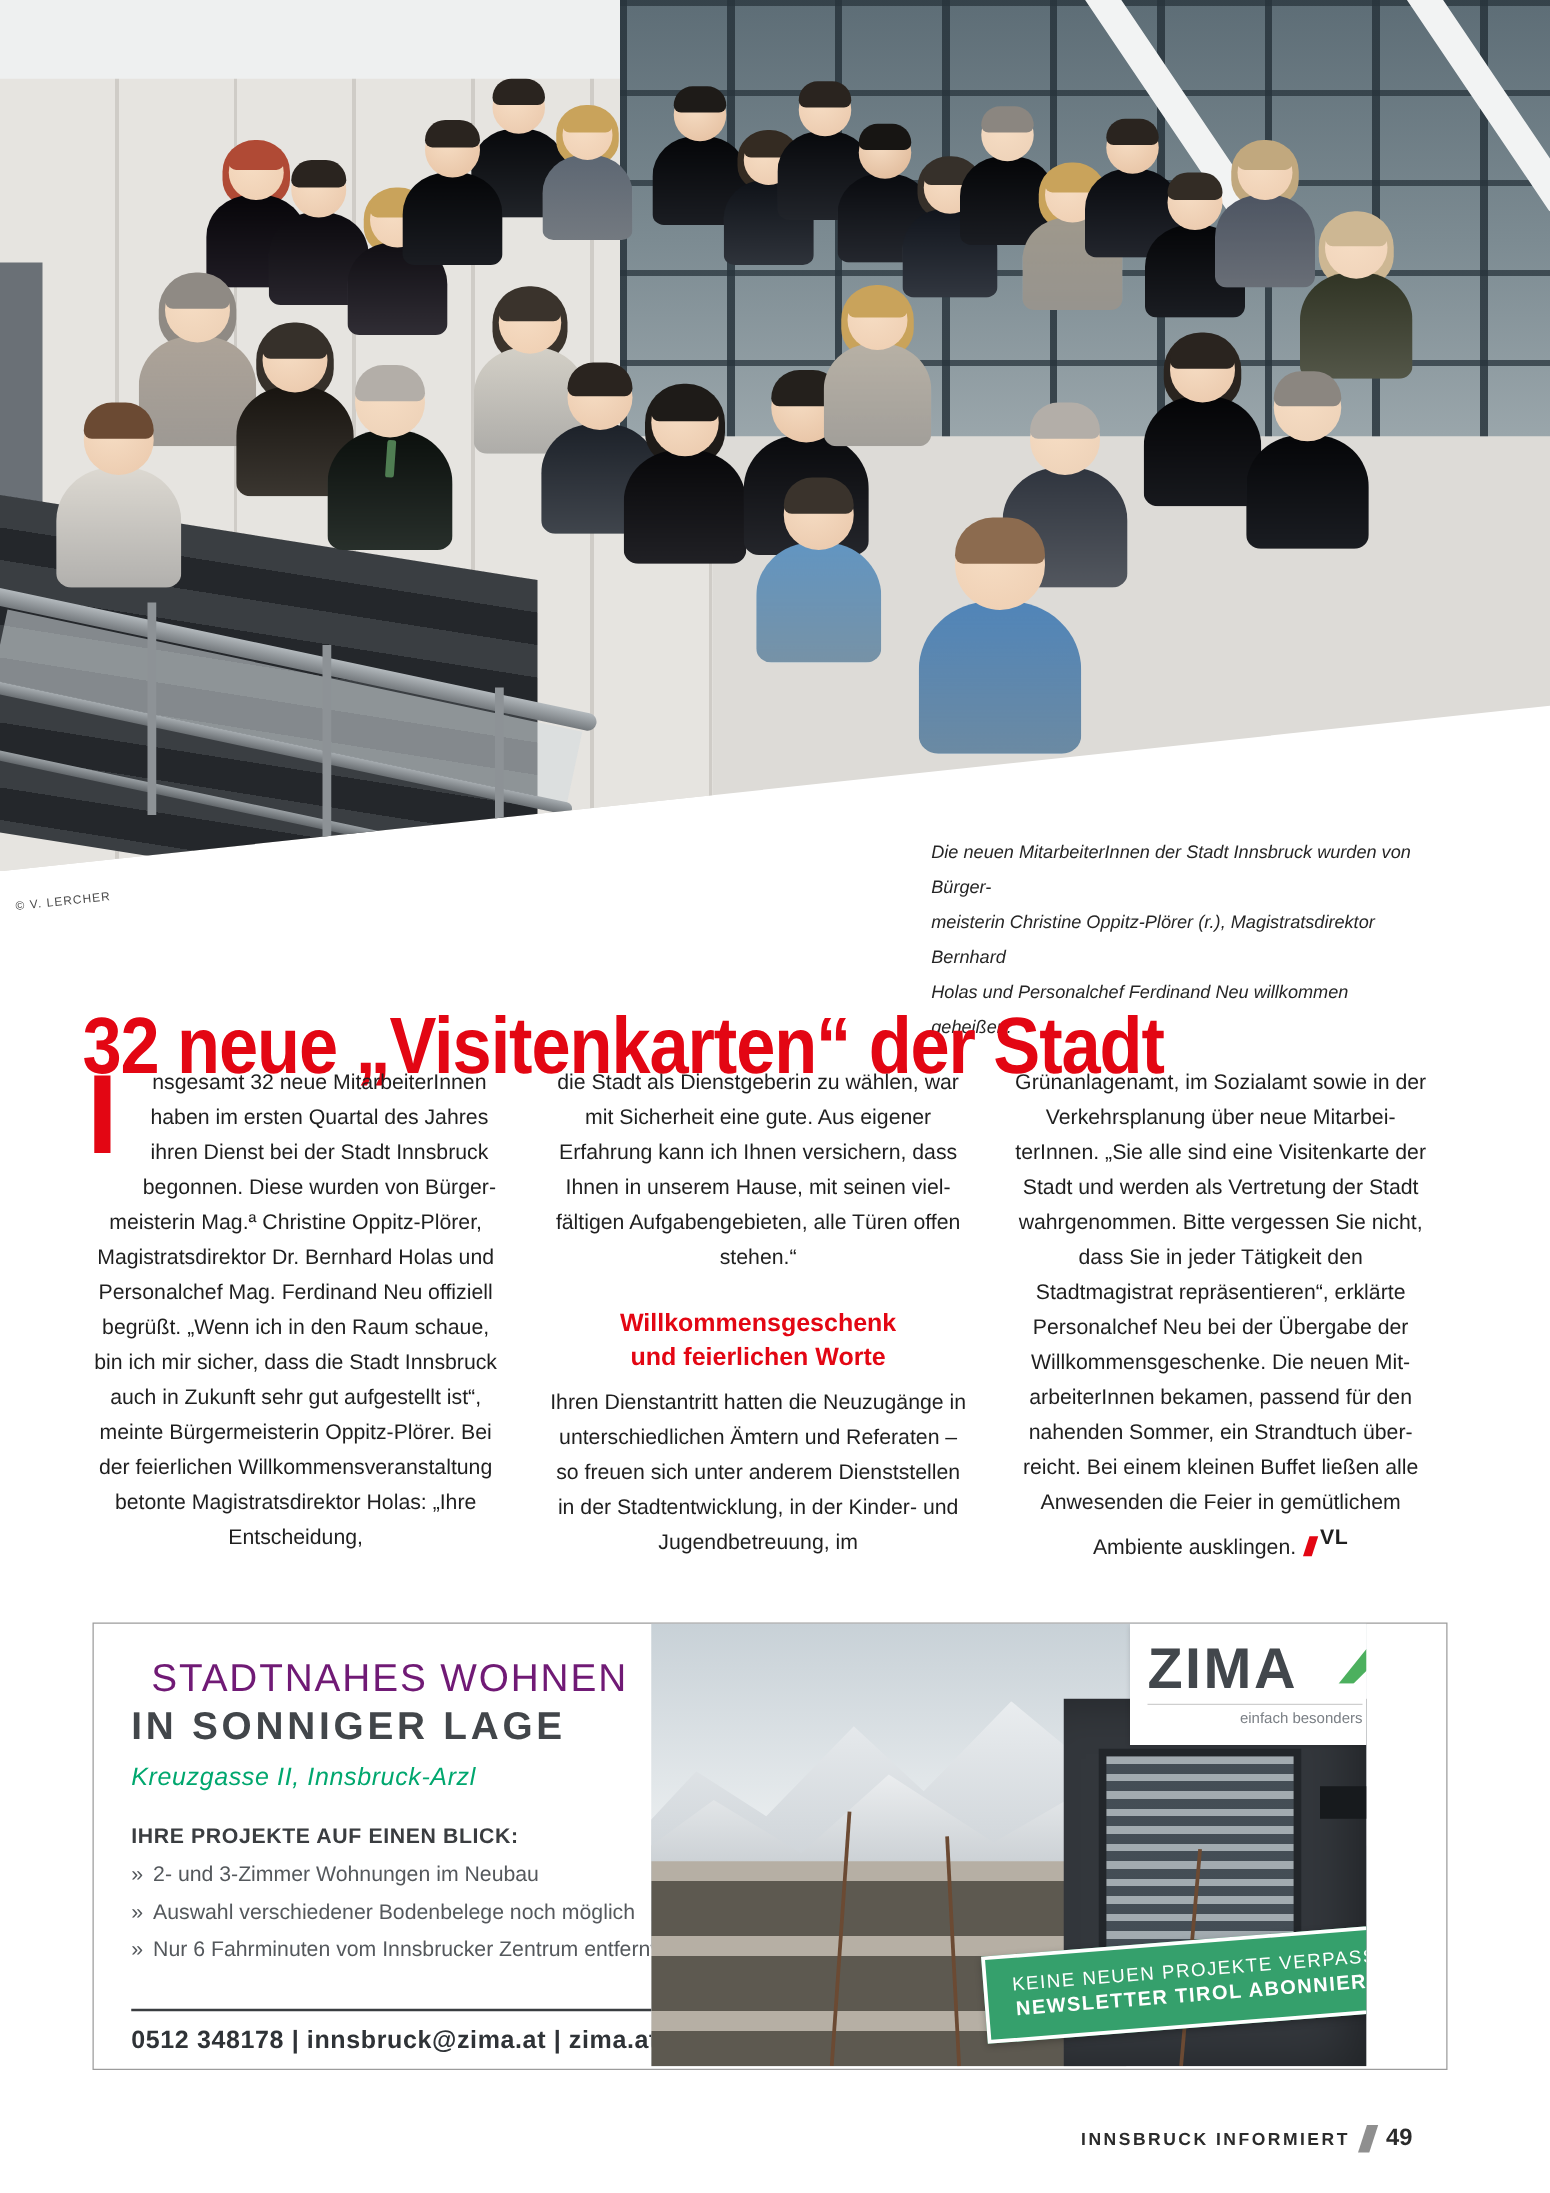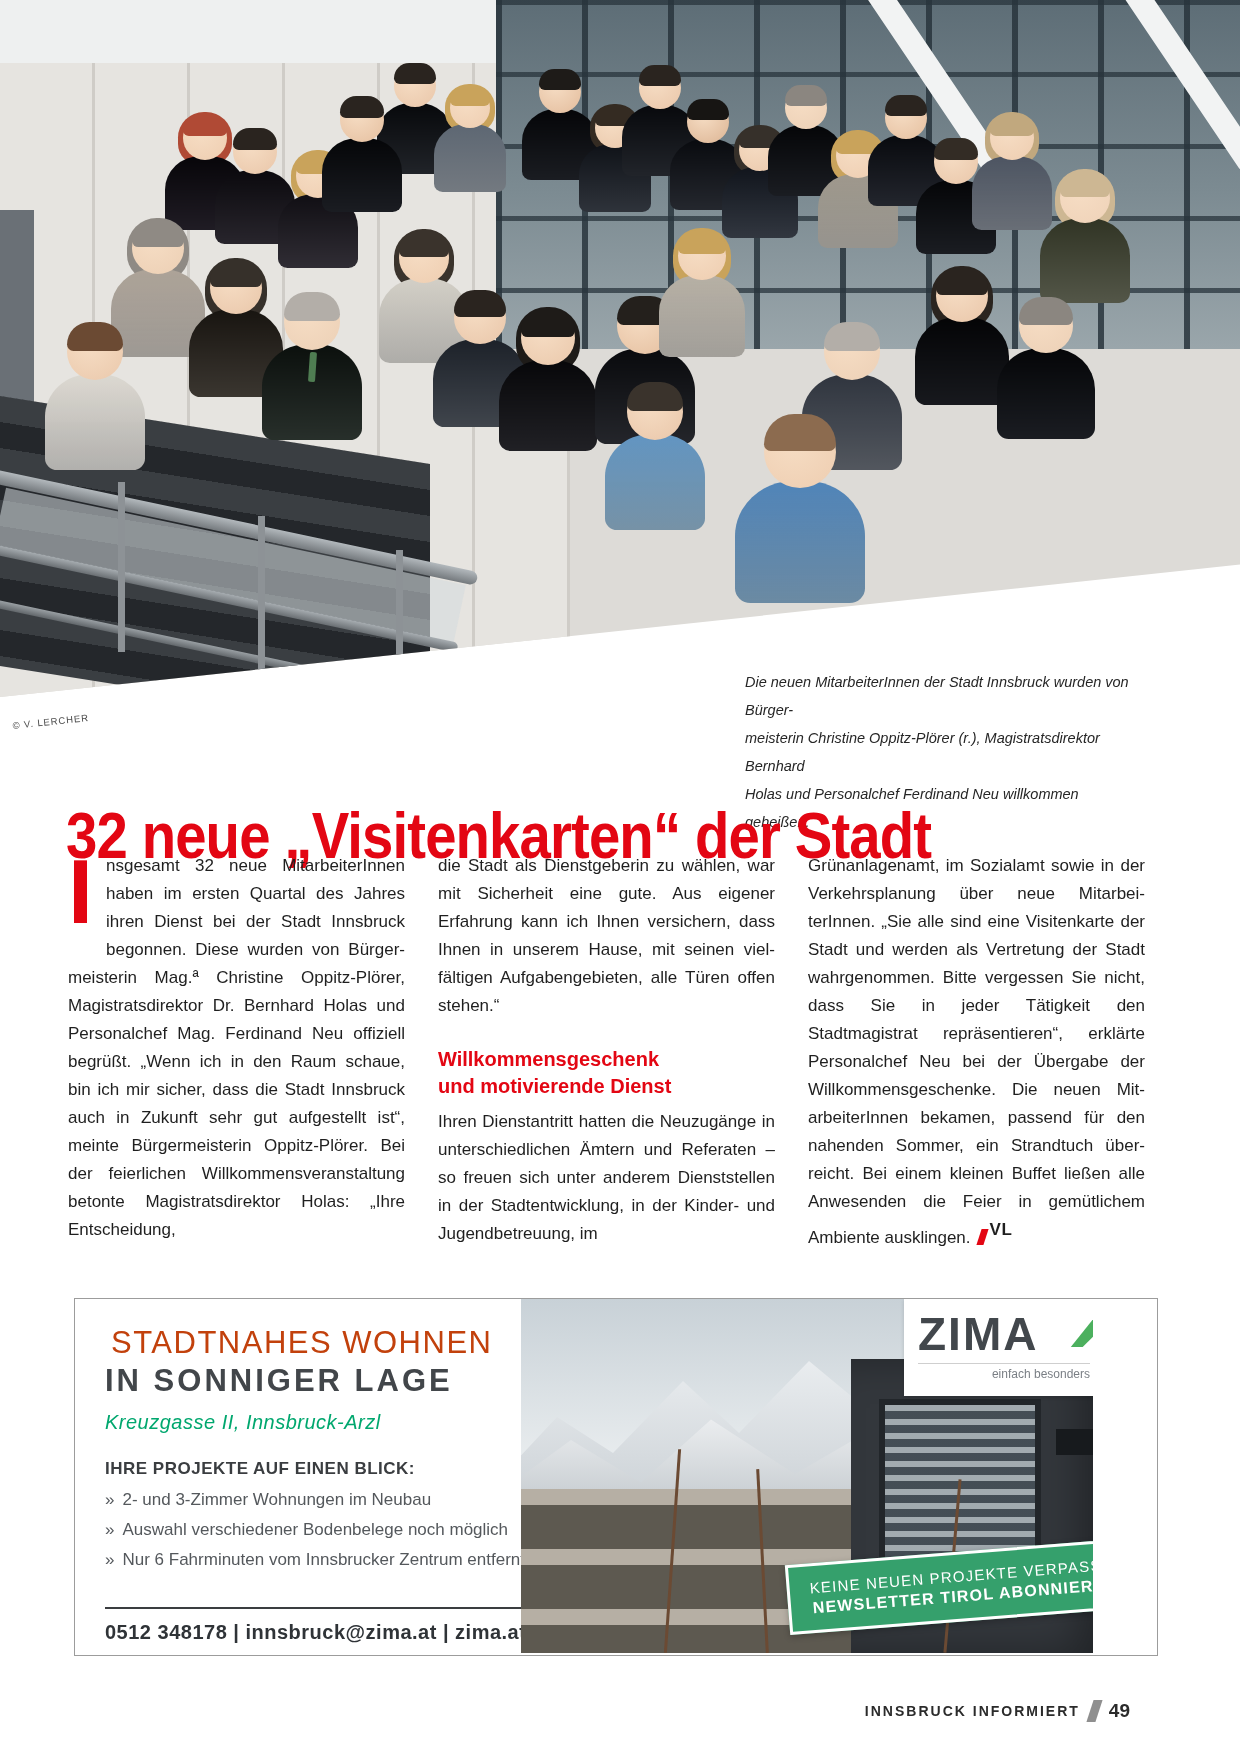--- a/index.html
+++ b/index.html
@@ -45,33 +45,33 @@
   #caption{position:absolute;left:745px;top:668px;width:395px;
            font-style:italic;font-size:14.5px;line-height:28px;color:#262626;}
 
   
   #headline{position:absolute;left:66px;top:756px;font-size:64px;font-weight:bold;
             color:#e30613;letter-spacing:-1px;white-space:nowrap;
             transform:scaleX(.88);transform-origin:left center;}
   .col{position:absolute;top:852px;width:337px;font-size:17px;line-height:28px;
        text-align:justify;color:#1f1f1f;}
   #col1{left:68px;} #col2{left:438px;} #col3{left:808px;}
-  .col p{margin:0;}
+  .col p{margin:0;text-align:center;}
   .dropcap{float:left;color:#e30613;font-weight:bold;font-size:90px;line-height:74px;
            width:28px;height:84px;margin:3px 10px 0 0;}
   .subhead{color:#e30613;font-weight:bold;font-size:20px;line-height:27px;
            margin:26px 0 8px 0 !important;text-align:left;}
   .auth-slash{display:inline-block;width:7px;height:16px;background:#e30613;
               transform:skewX(-18deg);margin:0 4px -2px 8px;}
   .author{font-size:17px;font-weight:bold;vertical-align:8px;letter-spacing:.5px;}
 
   
   #ad{position:absolute;left:74px;top:1298px;width:1082px;height:356px;
       border:1px solid #9c9c9c;background:#fff;}
-  .ad-title1{position:absolute;left:36px;top:26px;font-size:31px;color:#c2410c;
+  .ad-title1{position:absolute;left:46px;top:26px;font-size:31px;color:#701a75;
              letter-spacing:1.5px;font-weight:400;}
   .ad-title2{position:absolute;left:30px;top:64px;font-size:31px;color:#42464a;
              letter-spacing:3px;font-weight:bold;}
   .ad-address{position:absolute;left:30px;top:112px;font-size:20px;font-style:italic;
               color:#00a76e;letter-spacing:.5px;}
   .ad-bt{position:absolute;left:30px;top:160px;font-size:17px;font-weight:bold;
          color:#3a3d40;letter-spacing:.5px;}
   .ad-list{position:absolute;left:30px;top:186px;width:430px;}
   .ad-li{font-size:17px;line-height:30px;color:#54585c;}
   .ad-li .bul{margin-right:8px;color:#54585c;}
@@ -267,21 +267,21 @@
   <div class="col" id="col1">
     <p>
       <span class="dropcap">I</span><span>nsgesamt 32 neue MitarbeiterInnen haben im ersten Quartal des Jahres ihren Dienst bei der Stadt Innsbruck begonnen. Diese wurden von Bürger­meisterin Mag.ª Christine Oppitz-Plörer, Magistratsdirektor Dr. Bernhard Holas und Personalchef Mag. Ferdinand Neu offiziell begrüßt. „Wenn ich in den Raum schaue, bin ich mir sicher, dass die Stadt Innsbruck auch in Zukunft sehr gut auf­gestellt ist“, meinte Bürgermeisterin Oppitz-Plörer. Bei der feierlichen Will­kommensveranstaltung betonte Magis­tratsdirektor Holas: „Ihre Entscheidung,</span>
     </p>
   </div>
 
   <div class="col" id="col2">
     <p>die Stadt als Dienstgeberin zu wählen, war mit Sicherheit eine gute. Aus eigener Erfahrung kann ich Ihnen versichern, dass Ihnen in unserem Hause, mit seinen viel­fältigen Aufgabengebieten, alle Türen of­fen stehen.“</p>
     <p class="subhead">
       <span>Willkommensgeschenk</span><br>
-      <span>und motivierende Dienst</span>
+      <span>und feierlichen Worte</span>
     </p>
     <p>Ihren Dienstantritt hatten die Neuzugän­ge in unterschiedlichen Ämtern und Re­feraten – so freuen sich unter anderem Dienststellen in der Stadtentwicklung, in der Kinder- und Jugendbetreuung, im</p>
   </div>
 
   <div class="col" id="col3">
     <p>
       <span>Grünanlagenamt, im Sozialamt sowie in der Verkehrsplanung über neue Mitarbei­terInnen. „Sie alle sind eine Visitenkarte der Stadt und werden als Vertretung der Stadt wahrgenommen. Bitte vergessen Sie nicht, dass Sie in jeder Tätigkeit den Stadtmagistrat repräsentieren“, erklärte Personalchef Neu bei der Übergabe der Willkommensgeschenke. Die neuen Mit­arbeiterInnen bekamen, passend für den nahenden Sommer, ein Strandtuch über­reicht. Bei einem kleinen Buffet ließen alle Anwesenden die Feier in gemütlichem Ambiente ausklingen.</span><span class="auth-slash"></span><span class="author">VL</span>
     </p>
   </div>
 

